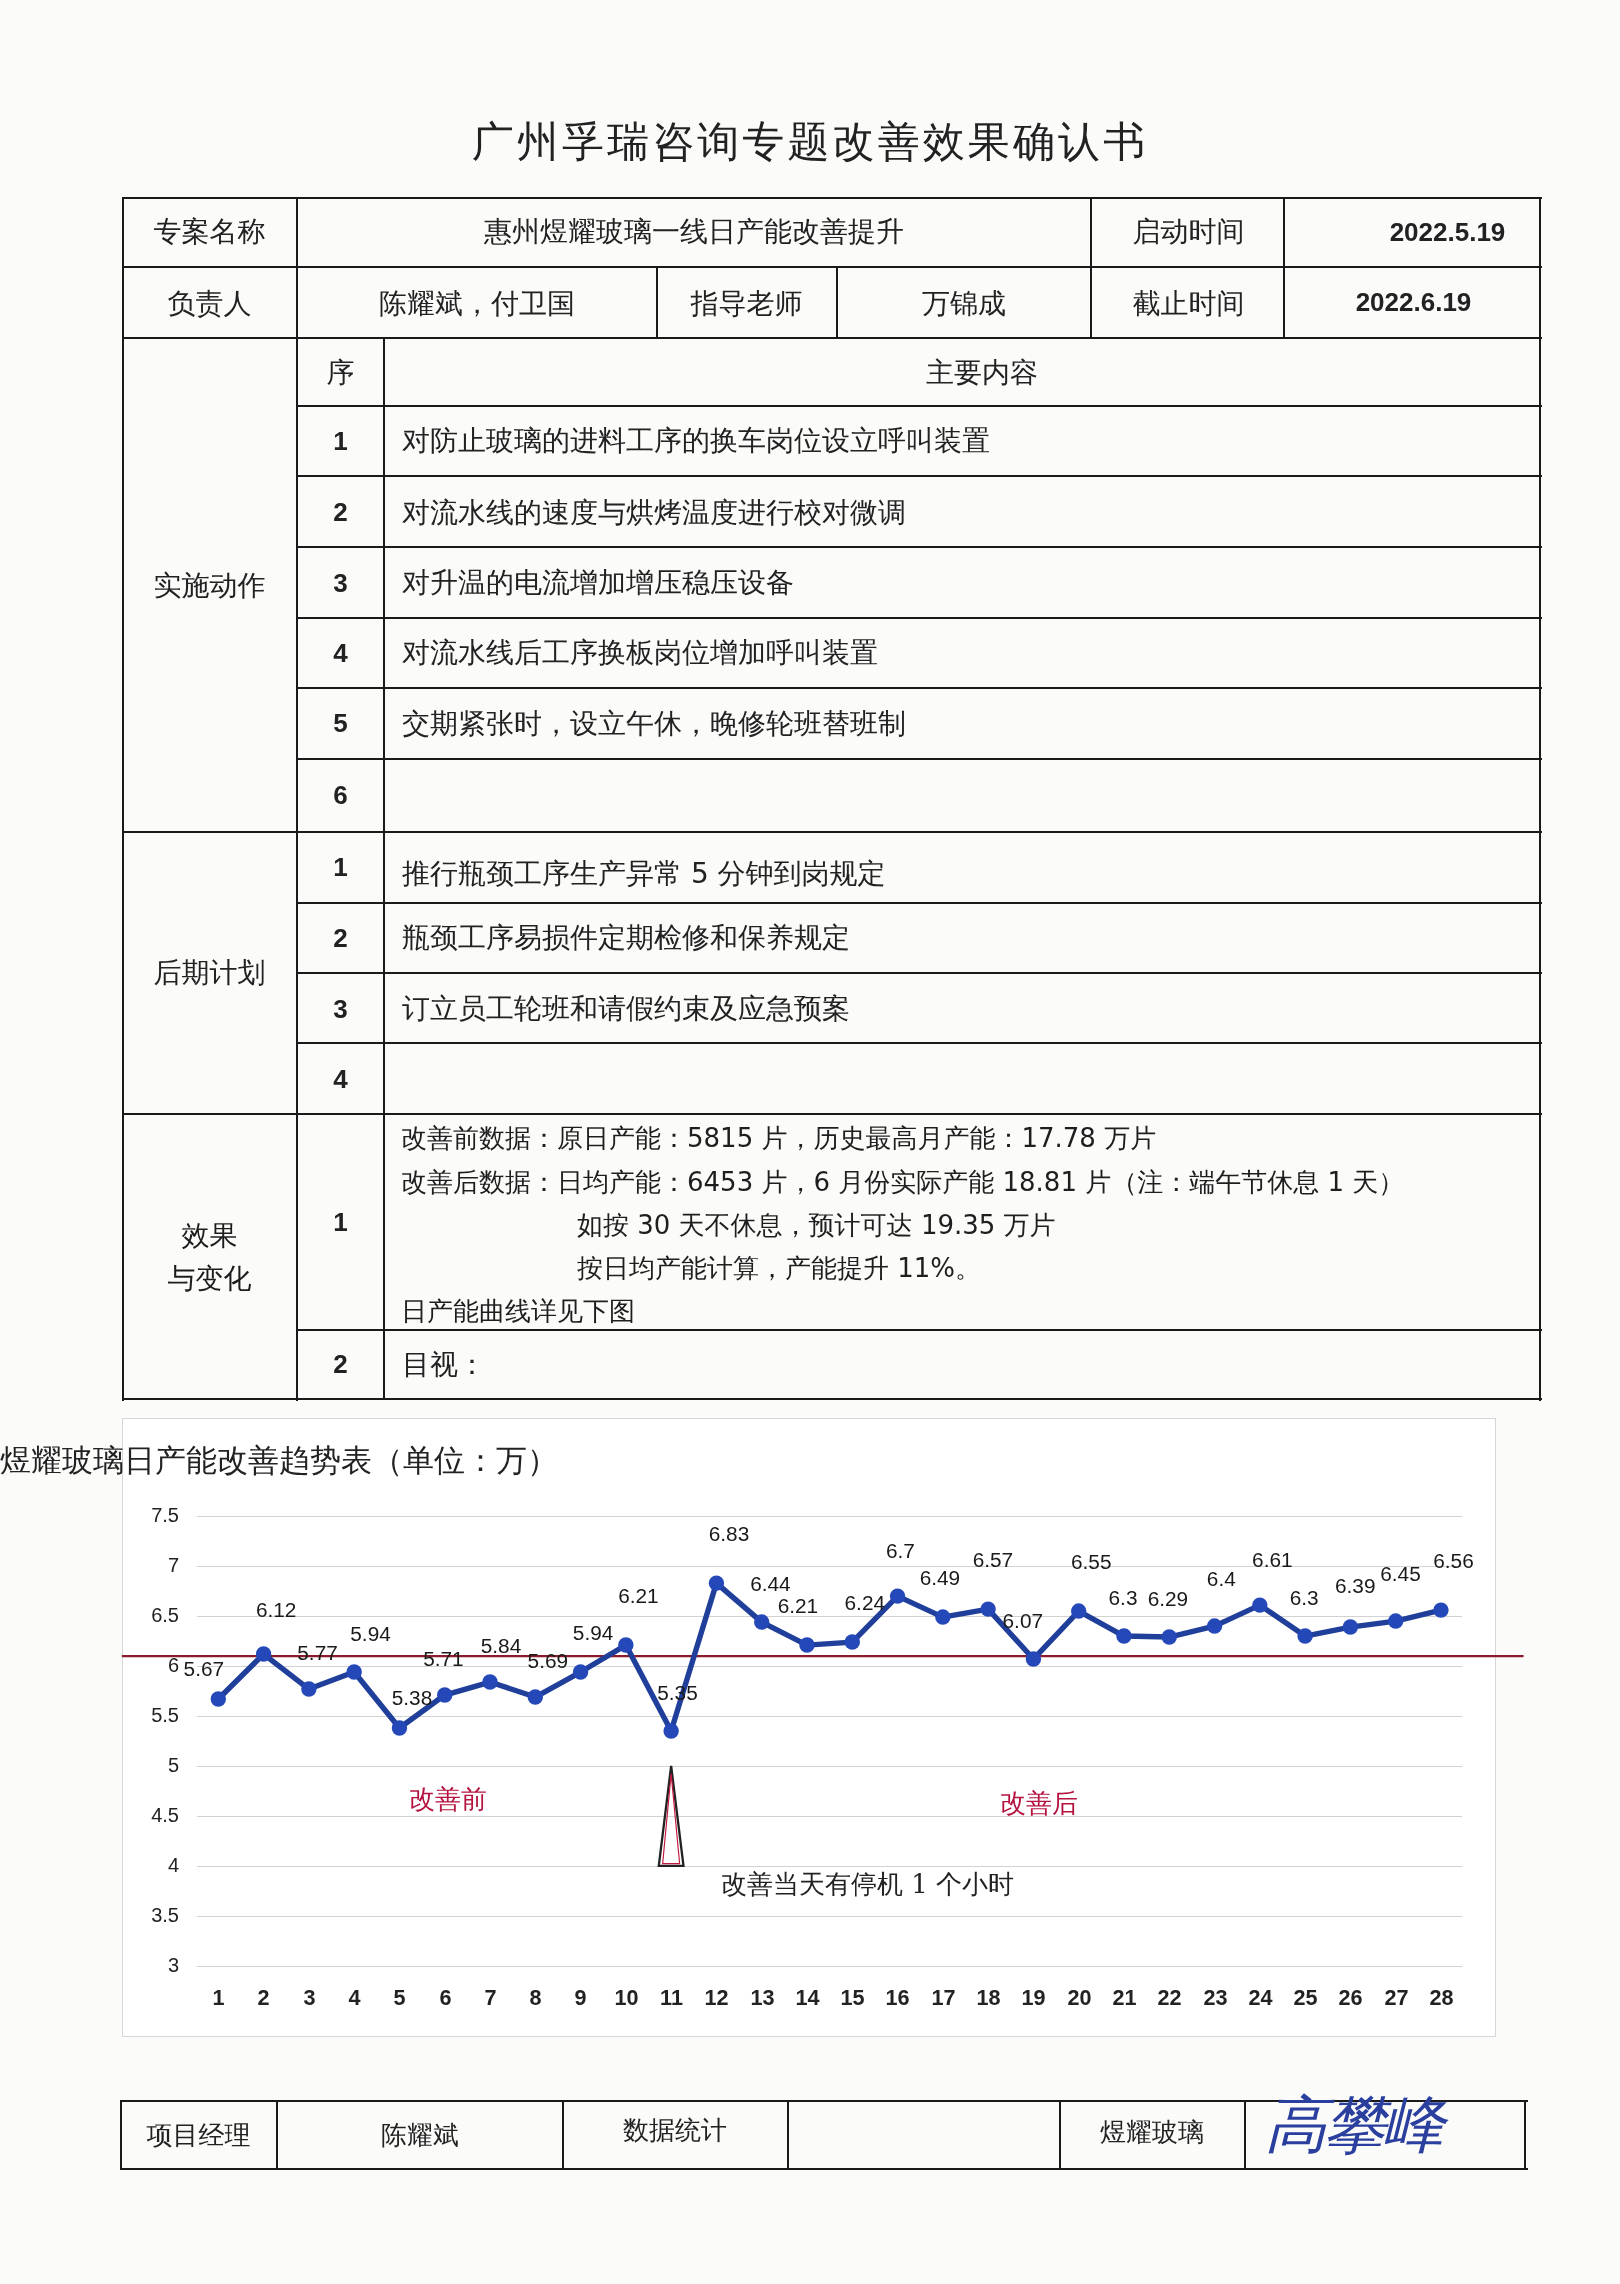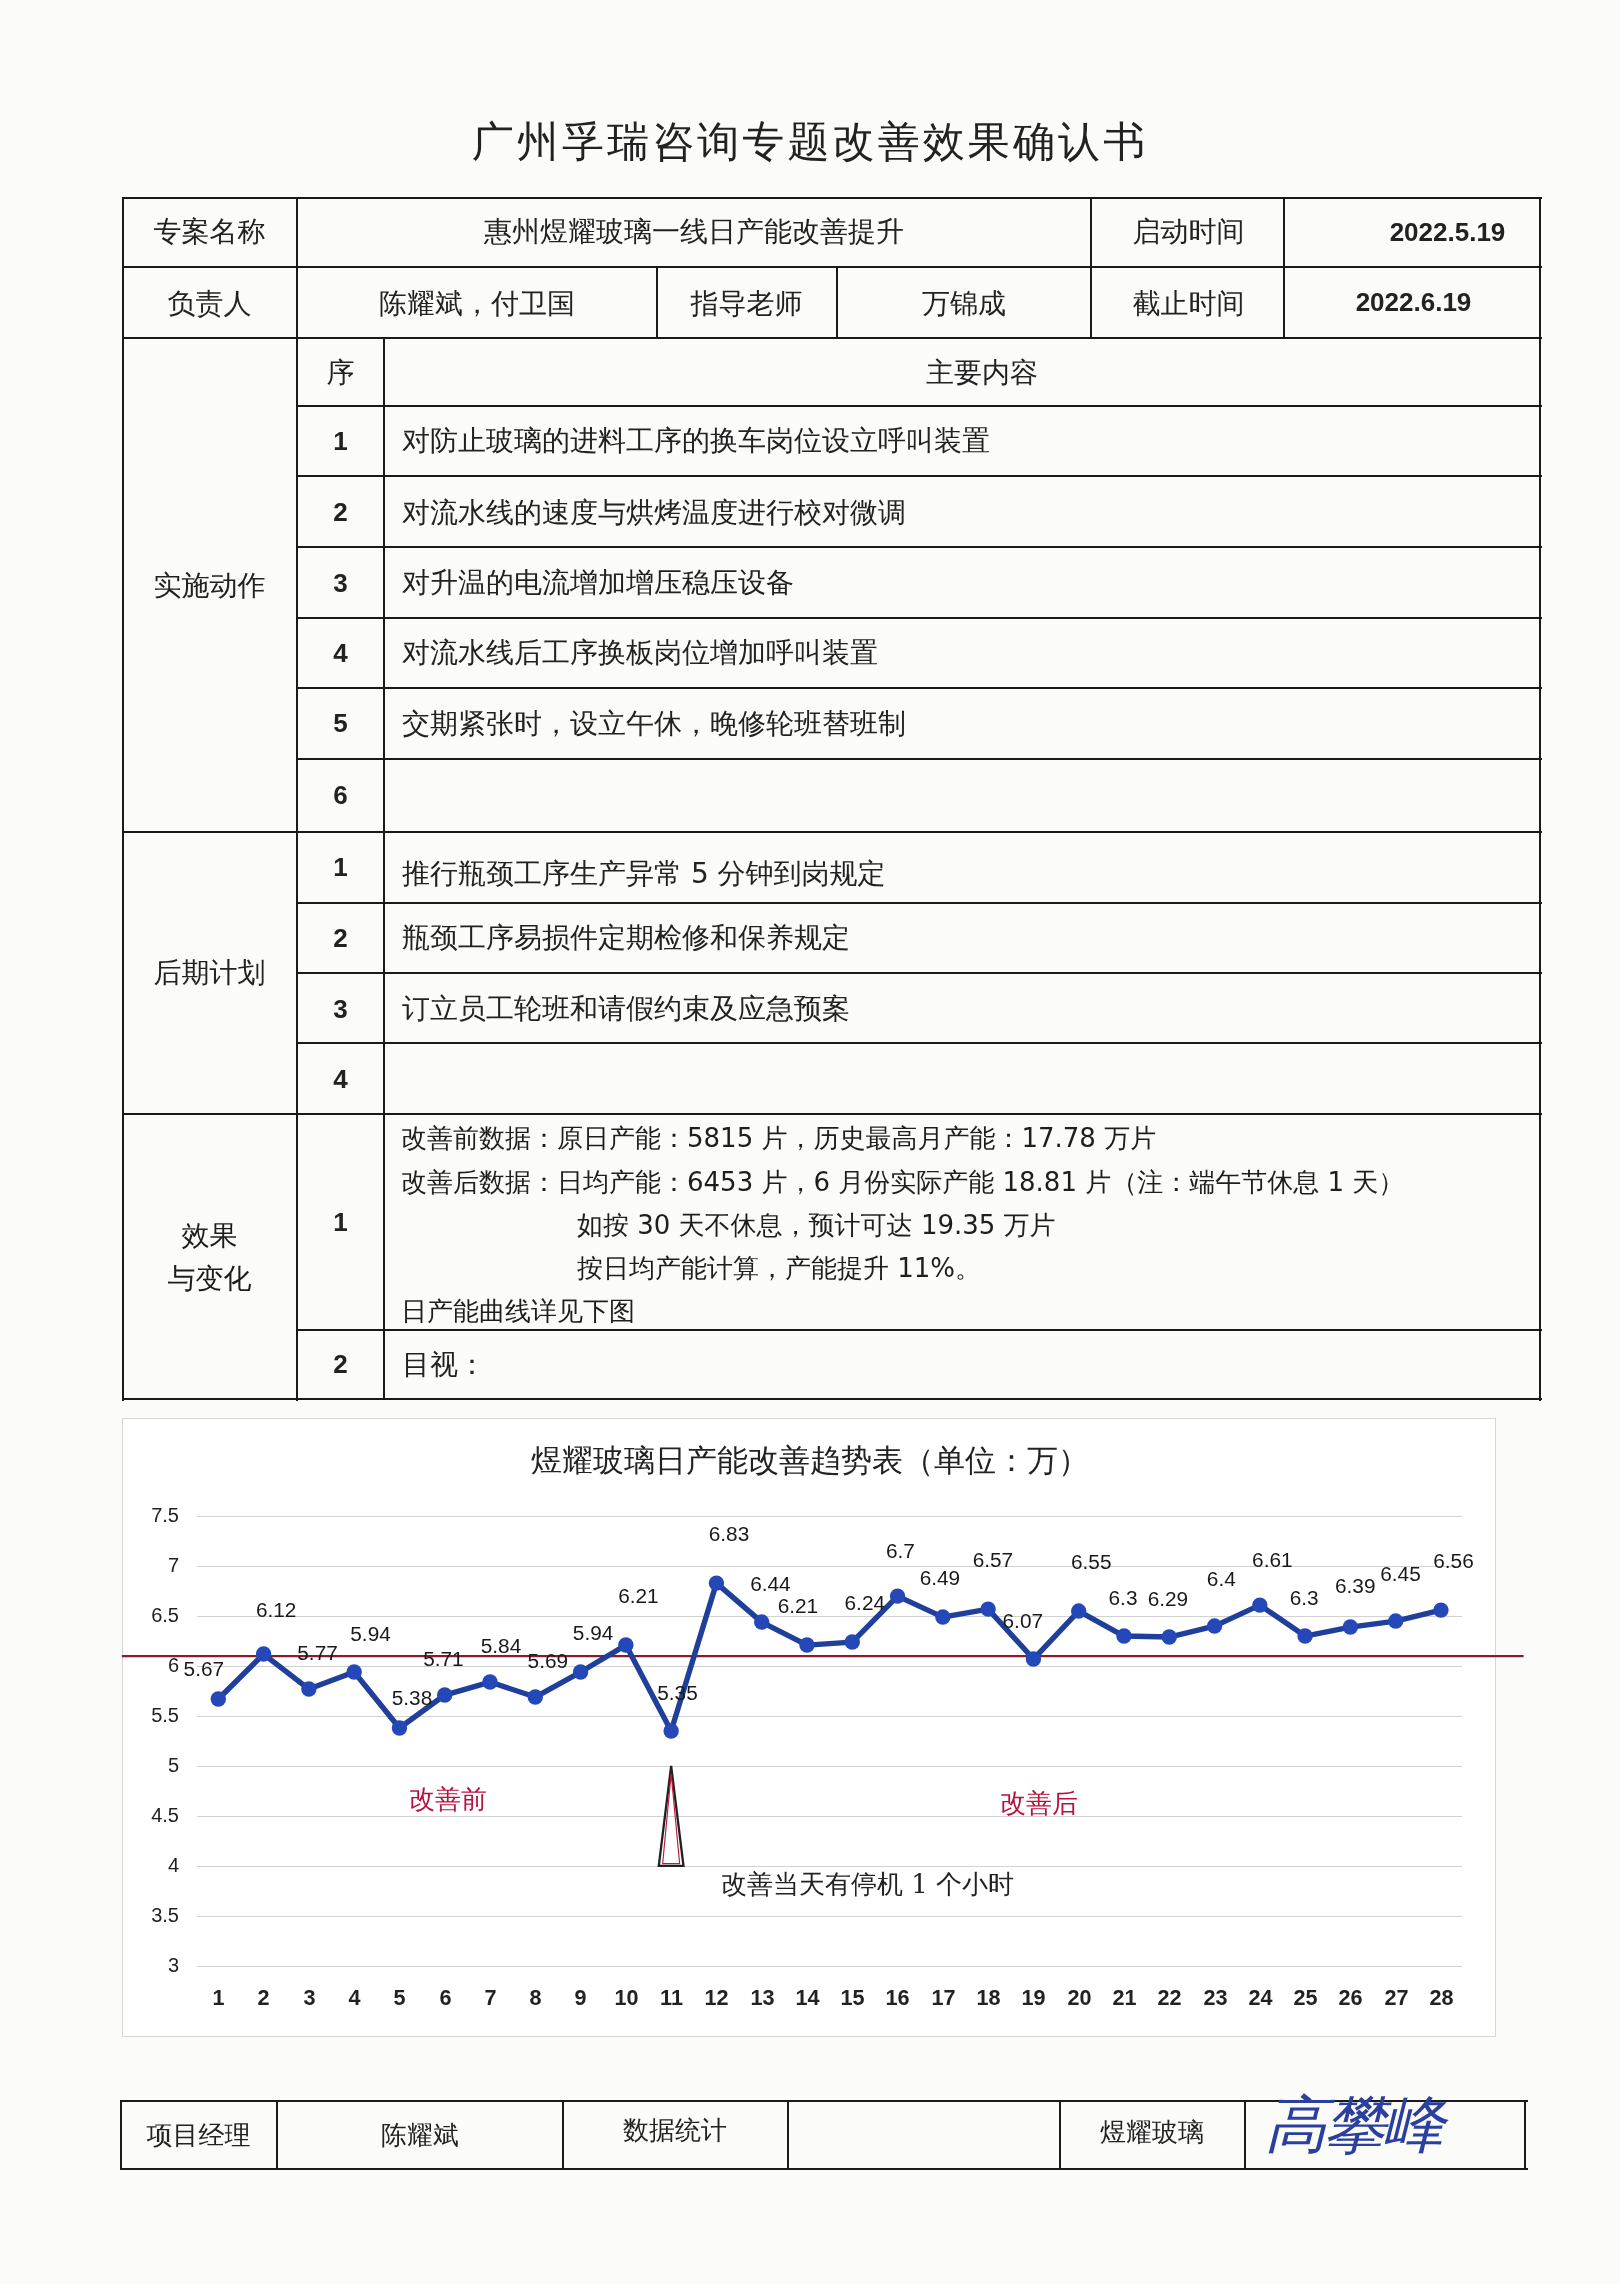--- a/index.html
+++ b/index.html
@@ -20,21 +20,21 @@
   .cell {
     position: absolute; display: flex; align-items: center; justify-content: center;
     font-size: 28px; color: #222; box-sizing: border-box;
   }
   .cell.left { justify-content: flex-start; padding-left: 17px; }
   .cell.serif { font-family: "DejaVu Serif", serif; }
   .num { font-family: "Liberation Sans", sans-serif; font-weight: bold; font-size: 26px; }
   .effect-text { position: absolute; font-size: 26px; line-height: 43px; color: #1e1e1e; }
   .chart-box { position: absolute; left: 122px; top: 1418px; width: 1372px; height: 617px;
     border: 0.8px solid #d6d6d6; background: #ffffff; }
-  .chart-title { position: absolute; left: 0; width: 1620px; top: 1440px; text-align: center;
+  .chart-title { position: absolute; left: 0; width: 1620px; top: 1440px; text-align: left;
     font-family: Liberation Mono, monospace; font-size: 31px; color: #222; }
   .ytick { position: absolute; width: 46px; text-align: right; font-family: "Liberation Sans", sans-serif;
     font-size: 20px; color: #222; }
   .xtick { position: absolute; width: 39px; text-align: center; font-family: "Liberation Sans", sans-serif;
     font-size: 21.6px; color: #222; font-weight: bold; }
   .grid { position: absolute; height: 0.8px; background: #d2d2d2; }
   .annot-red { position: absolute; font-family: "DejaVu Serif", serif; font-size: 26px; color: #b5133f; }
   .annot-black { position: absolute; font-family: "DejaVu Serif", serif; font-size: 26px; color: #222; }
   .footer-cell { position: absolute; display: flex; align-items: center; justify-content: center;
     font-size: 26px; font-family: "DejaVu Serif", serif; color: #222; }

